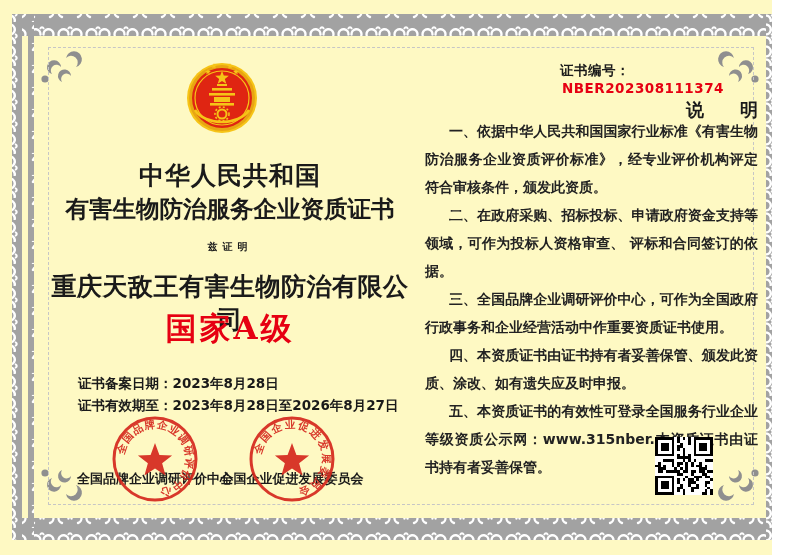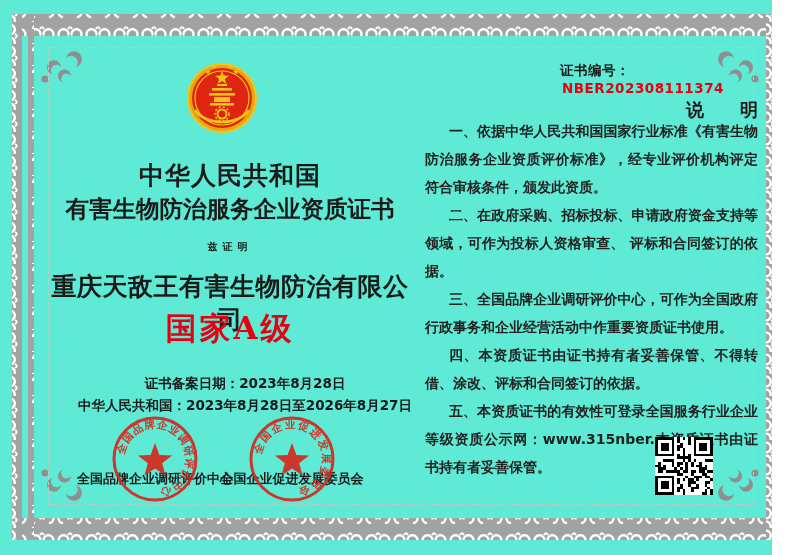--- a/index.html
+++ b/index.html
@@ -1,34 +1,34 @@
 <!DOCTYPE html>
 <html><head>
 <meta charset="utf-8">
 <style>
   html,body{margin:0;padding:0;}
-  .page{position:relative;width:772px;height:555px;background:#5eead4;overflow:hidden;
+  .page{position:relative;width:772px;height:555px;background:#fef9c3;overflow:hidden;
         font-family:"DejaVu Sans","Liberation Sans",sans-serif;color:#1a1a1a;}
   .abs{position:absolute;}
   
   .frame{left:0;top:0;width:800px;height:555px;}
   .dotted-rect{left:48px;top:47px;width:704px;height:456px;border:1px dashed #c6c6c6;}
   
   .cert-no{left:560px;top:62px;font-size:13.5px;font-weight:bold;letter-spacing:.5px;}
   .cert-no .val{color:#e60012;margin-left:2px;}
   
   .leftcenter{left:44px;width:372px;text-align:center;}
   .emblem{left:186px;top:56px;}
   .title1{top:159px;font-size:25px;font-weight:bold;letter-spacing:1px;}
   .title2{top:193px;font-size:23.5px;font-weight:bold;}
   .certify{top:240px;font-size:10px;letter-spacing:5px;font-weight:bold;}
   .company{top:270px;font-size:25px;font-weight:bold;letter-spacing:.5px;}
   .grade{top:308px;font-size:31px;font-weight:bold;color:#e60012;letter-spacing:3px;
          font-family:"DejaVu Serif","Liberation Serif",serif;}
-  .dates{left:78px;top:372px;font-size:13.5px;font-weight:bold;line-height:22px;text-align:center;}
+  .dates{left:78px;top:372px;font-size:13.5px;font-weight:bold;line-height:22px;}
   .seal-caption{top:470px;width:200px;text-align:center;font-size:13px;font-weight:bold;}
   .cap1{left:55px;} .cap2{left:192px;}
   .sealsvg{opacity:.92;}
   .seal1{left:110px;top:414px;} .seal2{left:247px;top:414px;}
   
   .heading{left:425px;top:98px;width:333px;text-align:right;font-size:18px;font-weight:bold;white-space:pre;}
   .paras{left:425px;top:117px;width:333px;font-size:14px;font-weight:bold;line-height:28px;
          text-align:justify;color:#222;}
   .paras p{margin:0;text-indent:24px;}
   .qr{left:655px;top:437px;}
@@ -99,21 +99,21 @@
   </svg>
 
   <div class="abs leftcenter title1">中华人民共和国</div>
   <div class="abs leftcenter title2">有害生物防治服务企业资质证书</div>
   <div class="abs leftcenter certify">兹证明</div>
   <div class="abs leftcenter company">重庆天敌王有害生物防治有限公司</div>
   <div class="abs leftcenter grade">国家A级</div>
 
   <div class="abs dates">
     <div>证书备案日期：2023年8月28日</div>
-    <div>中华人民共和国：2023年8月28日至2026年8月27日</div>
+    <div>证书有效期至：2023年8月28日至2026年8月27日</div>
   </div>
 
   <div class="abs seal-caption cap1">全国品牌企业调研评价中心</div>
   <div class="abs seal-caption cap2">全国企业促进发展委员会</div>
 
   <svg class="abs sealsvg seal1" width="90" height="90" viewBox="0 0 90 90">
     <defs>
       <path id="ringpath1" d="M45,45 m-31,0 a31,31 0 1,1 62,0 a31,31 0 1,1 -62,0"></path>
     </defs>
     <circle cx="45" cy="45" r="41" fill="none" stroke="#d5281e" stroke-width="3"></circle>
@@ -131,21 +131,21 @@
     <text font-size="10.5" font-weight="bold" fill="#d5281e" letter-spacing="2">
       <textPath href="#ringpath2" startOffset="4">全国企业促进发展委员会</textPath>
     </text>
   </svg>
 
   <div class="abs heading">说　　明</div>
   <div class="abs paras">
     <p>一、依据中华人民共和国国家行业标准《有害生物防治服务企业资质评价标准》，经专业评价机构评定符合审核条件，颁发此资质。</p>
     <p>二、在政府采购、招标投标、申请政府资金支持等领域，可作为投标人资格审查、 评标和合同签订的依据。</p>
     <p>三、全国品牌企业调研评价中心，可作为全国政府行政事务和企业经营活动中作重要资质证书使用。</p>
-    <p>四、本资质证书由证书持有者妥善保管、不得转借、涂改、评标和合同签订的依据。</p>
+    <p>四、本资质证书由证书持有者妥善保管、颁发此资质、涂改、如有遗失应及时申报。</p>
     <p>五、本资质证书的有效性可登录全国服务行业企业等级资质公示网：www.315nber.本资质证书由证书持有者妥善保管。</p>
   </div>
 
   <svg id="qrsvg" class="abs qr" width="58" height="58" viewBox="0 0 21 21" shape-rendering="crispEdges">
       <rect x="0" y="0" width="21" height="21" fill="#ffffff"></rect>
       <rect x="0" y="10" width="1" height="1" fill="#000"></rect>
       <rect x="1" y="9" width="1" height="1" fill="#000"></rect>
       <rect x="1" y="10" width="1" height="1" fill="#000"></rect>
       <rect x="1" y="11" width="1" height="1" fill="#000"></rect>
       <rect x="1" y="12" width="1" height="1" fill="#000"></rect>

